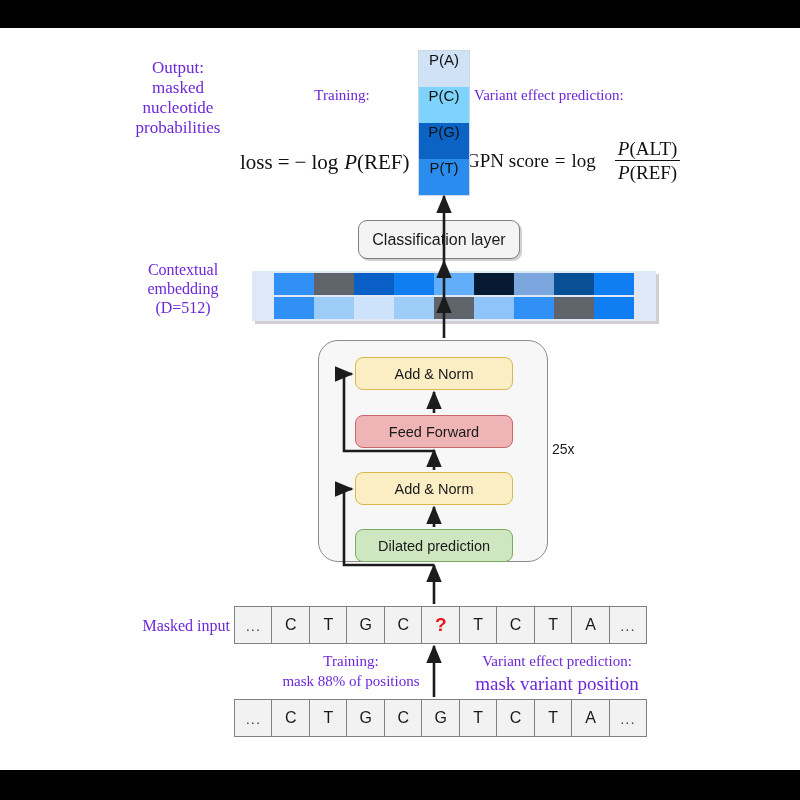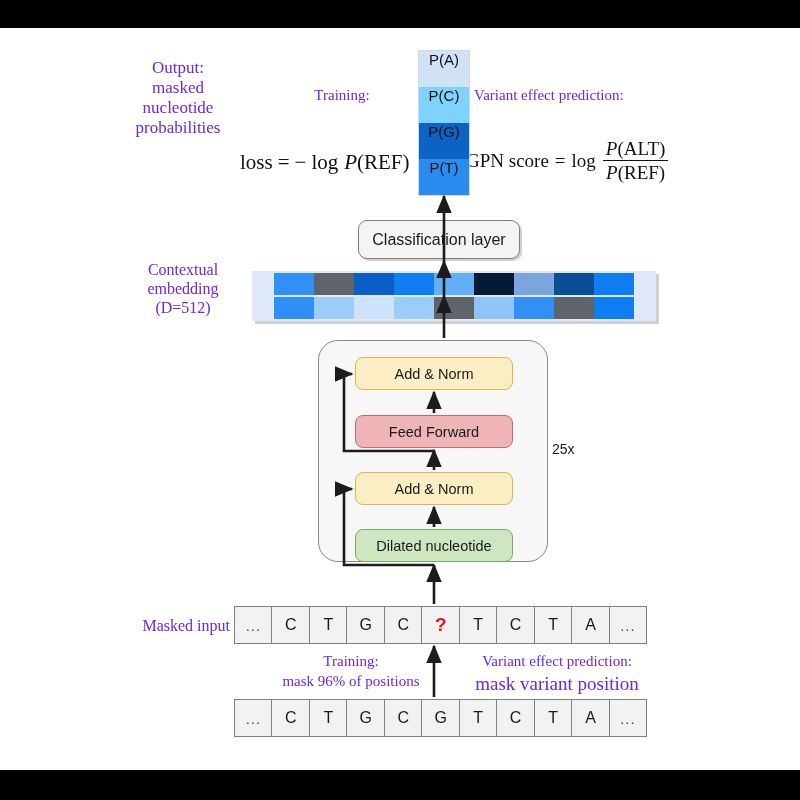--- a/index.html
+++ b/index.html
@@ -176,21 +176,21 @@
     <div class="abs math" style="left:240px; top:122px; font-size:21px;">
       <span>loss</span><span style="padding:0 5px;">=</span><span>−</span><span style="padding-left:5px;">log</span><span style="font-style:italic; padding-left:6px;">P</span><span>(REF)</span>
     </div>
 
     <div class="abs lbl" style="left:474px; top:59px; width:190px; font-size:15px; text-align:left;">Variant effect prediction:</div>
 
     <div class="abs math" style="left:466px; top:110px; font-size:19px; display:flex; align-items:center;">
       <span>GPN score</span>
       <span style="padding:0 6px;">=</span>
       <span>log</span>
-      <span style="display:inline-block; text-align:center; margin-left:7px; line-height:1.12;">
+      <span style="display:inline-block; text-align:center; margin-left:19px; line-height:1.12;">
         <span style="display:block; padding:0 3px 1px 3px;"><span style="font-style:italic;">P</span><span>(ALT)</span></span>
         <span style="display:block; border-top:1.5px solid #111; padding:1px 3px 0 3px;"><span style="font-style:italic;">P</span><span>(REF)</span></span>
       </span>
     </div>
 
     <div class="abs" id="prob-col">
       <div class="prob-cell" style="background: rgb(207, 226, 246);">
         <span>P(A)</span>
       </div>
       <div class="prob-cell" style="background: #7dd3fc;">
@@ -242,41 +242,41 @@
     <div class="abs layer-box ln-box" style="top:329px;">
       <span>Add &amp; Norm</span>
     </div>
     <div class="abs layer-box ff-box" style="top:387px;">
       <span>Feed Forward</span>
     </div>
     <div class="abs layer-box ln-box" style="top:444px;">
       <span>Add &amp; Norm</span>
     </div>
     <div class="abs layer-box dc-box" style="top:501px;">
-      <span>Dilated nucleotide</span>
+      <span>Dilated prediction</span>
     </div>
 
     <div class="abs" id="repeat-label">25x</div>
 
     <div class="abs seq-row" id="seq-masked" style="top:578px;">
         <div class="seq-cell ellip">...</div>
         <div class="seq-cell">C</div>
         <div class="seq-cell">T</div>
         <div class="seq-cell">G</div>
         <div class="seq-cell">C</div>
         <div class="seq-cell masked">?</div>
         <div class="seq-cell">T</div>
         <div class="seq-cell">C</div>
         <div class="seq-cell">T</div>
         <div class="seq-cell">A</div>
         <div class="seq-cell ellip">...</div>
       </div>
 
     <div class="abs lbl" style="left:256px; top:625px; width:190px; font-size:15px;">Training:</div>
-    <div class="abs lbl" style="left:238px; top:645px; width:226px; font-size:15px;">mask 96% of positions</div>
+    <div class="abs lbl" style="left:238px; top:645px; width:226px; font-size:15px;">mask 88% of positions</div>
 
     <div class="abs lbl" style="left:452px; top:625px; width:210px; font-size:15px;">Variant effect prediction:</div>
     <div class="abs lbl" style="left:452px; top:645px; width:210px; font-size:19px;">mask variant position</div>
 
     <div class="abs seq-row" id="seq-input" style="top:671px;">
         <div class="seq-cell ellip">...</div>
         <div class="seq-cell">C</div>
         <div class="seq-cell">T</div>
         <div class="seq-cell">G</div>
         <div class="seq-cell">C</div>

